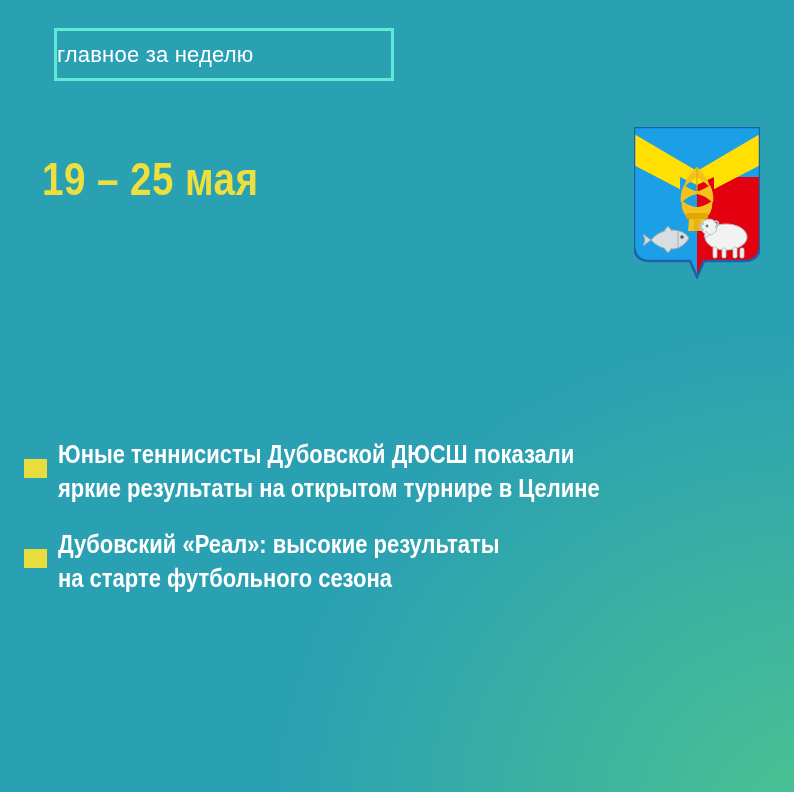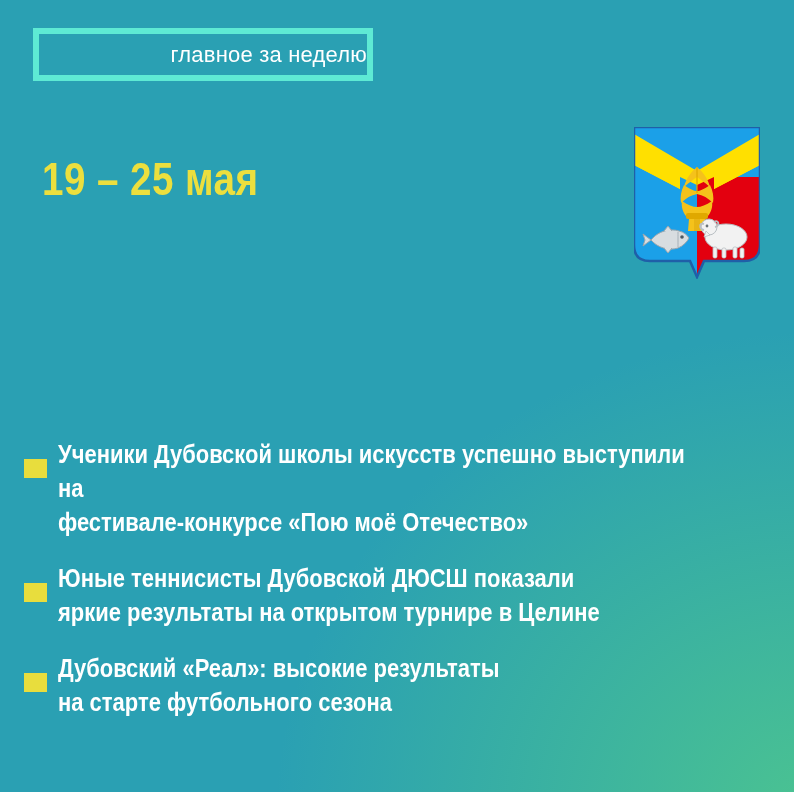--- a/index.html
+++ b/index.html
@@ -30,26 +30,26 @@
     content:"";
     position:absolute; inset:0;
     background:radial-gradient(95% 85% at 103% 103%, rgba(77,197,143,.95) 0%, rgba(70,190,148,.55) 38%, rgba(60,180,155,0) 72%);
     pointer-events:none;
   }
   #poster > * { position:relative; z-index:2; }
 
   
   .kicker-box {
     position:absolute;
-    left:33px; top:28px;
+    left:54px; top:28px;
     width:340px; height:53px;
-    border:6px solid #5eead4;
+    border:3px solid #5eead4;
     display:flex;
     align-items:center;
-    justify-content:flex-end;
+    justify-content:flex-start;
   }
   .kicker-text {
     color:#ffffff;
     font-size:22px;
     font-weight:400;
     letter-spacing:.2px;
     white-space:nowrap;
   }
 
   
@@ -169,25 +169,20 @@
         </g>
       </g>
 
       <path d="M0 0 H126 V118 Q126 134 110 134 H70 L63 150 L56 134 H16 Q0 134 0 118 Z" fill="none" stroke="#1f5fa8" stroke-width="2.5"></path>
     </svg>
   </div>
 
   <ul class="news-list">
     <li class="news-item">
       <span class="bullet"></span>
-      <div class="news-text">Ученики Дубовской школы искусств успешно выступили на
-фестивале-конкурсе «Пою моё Отечество»</div>
-    </li>
-    <li class="news-item">
-      <span class="bullet"></span>
       <div class="news-text">Юные теннисисты Дубовской ДЮСШ показали
 яркие результаты на открытом турнире в Целине</div>
     </li>
     <li class="news-item">
       <span class="bullet"></span>
       <div class="news-text">Дубовский «Реал»: высокие результаты
 на старте футбольного сезона</div>
     </li>
 
   </ul>

